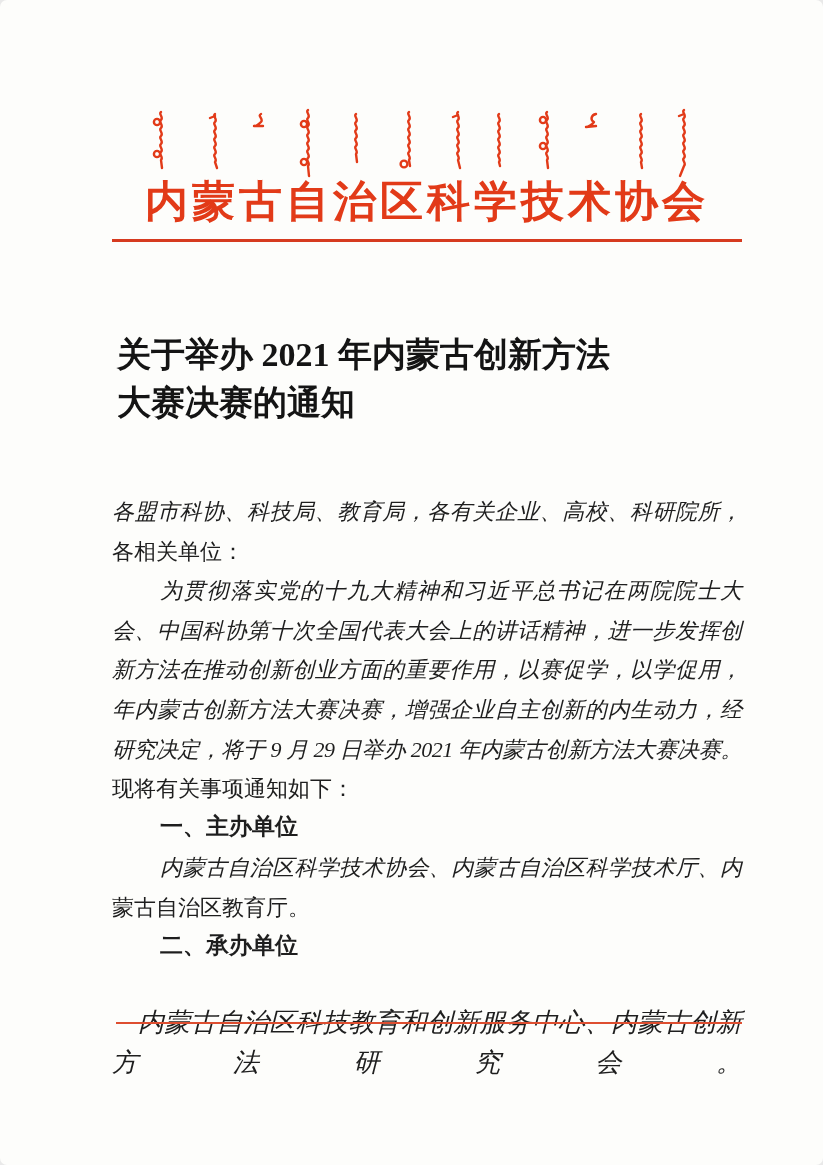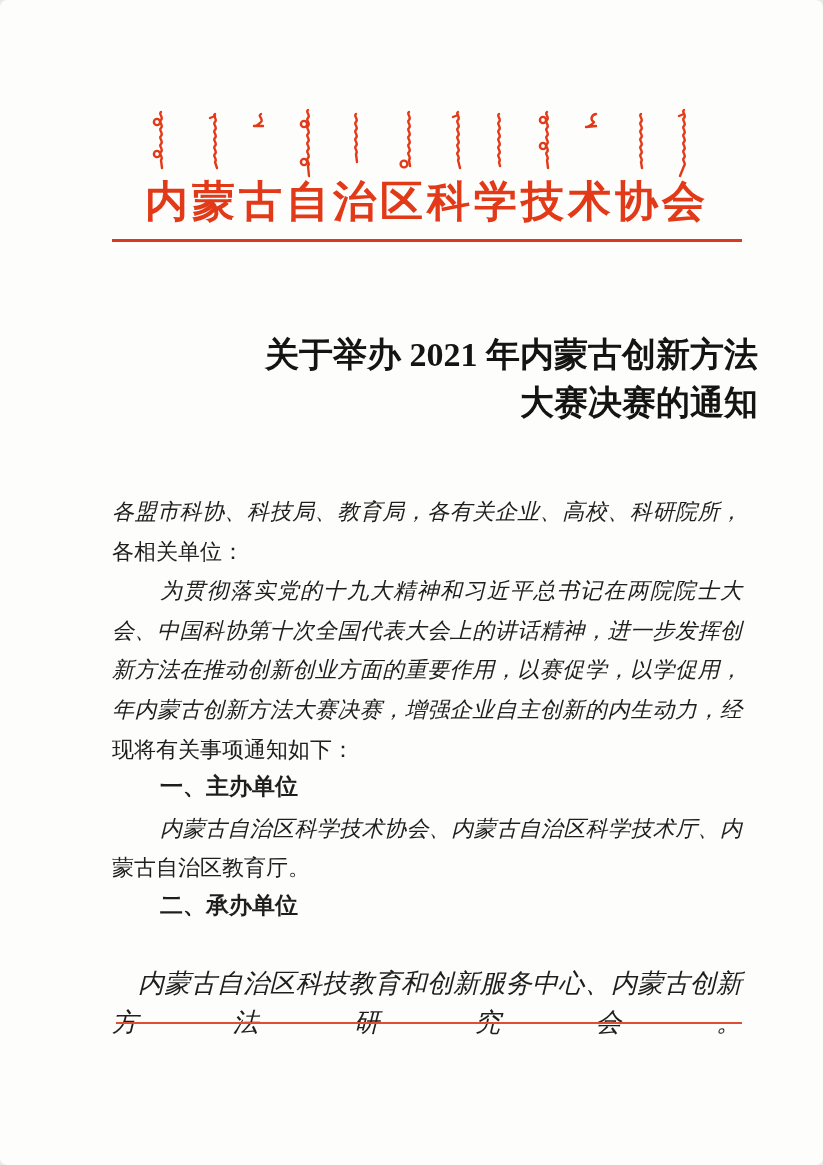--- a/index.html
+++ b/index.html
@@ -26,22 +26,22 @@
     letter-spacing:4px;
     color:#e23a18;
     white-space:nowrap;
   }
   .divider-top{
     position:absolute;left:112px;top:239px;width:630px;height:3px;
     background:#d63a1f;
   }
   
   .doc-title{
-    position:absolute;left:128px;top:331px;width:630px;
-    text-align:right;color:#141414;
+    position:absolute;left:117px;top:331px;width:630px;
+    text-align:left;color:#141414;
     font-size:34px;line-height:48px;font-weight:bold;
   }
   
   .body{
     position:absolute;left:112px;top:492px;width:630px;
     color:#1e1e1e;
   }
   .bline{
     font-size:22px;line-height:39.6px;
     text-align:justify;
@@ -137,20 +137,21 @@
     <div>大赛决赛的通知</div>
   </div>
 
   <div class="body">
     <div class="bline just">各盟市科协、科技局、教育局，各有关企业、高校、科研院所，</div>
     <div class="bline">各相关单位：</div>
     <div class="bline ind just">为贯彻落实党的十九大精神和习近平总书记在两院院士大</div>
     <div class="bline just">会、中国科协第十次全国代表大会上的讲话精神，进一步发挥创</div>
     <div class="bline just">新方法在推动创新创业方面的重要作用，以赛促学，以学促用，</div>
     <div class="bline just">年内蒙古创新方法大赛决赛，增强企业自主创新的内生动力，经</div>
+    <div class="bline just tight">研究决定，将于 9 月 29 日举办 2021 年内蒙古创新方法大赛决赛。</div>
     <div class="bline">现将有关事项通知如下：</div>
     <div class="bline ind hd">一、主办单位</div>
     <div class="bline ind just">内蒙古自治区科学技术协会、内蒙古自治区科学技术厅、内</div>
     <div class="bline">蒙古自治区教育厅。</div>
     <div class="bline ind hd">二、承办单位</div>
     <div class="bline cond just">内蒙古自治区科技教育和创新服务中心、内蒙古创新方法研究会。</div>
   </div>
 
   <div class="divider-bottom"></div>
 

